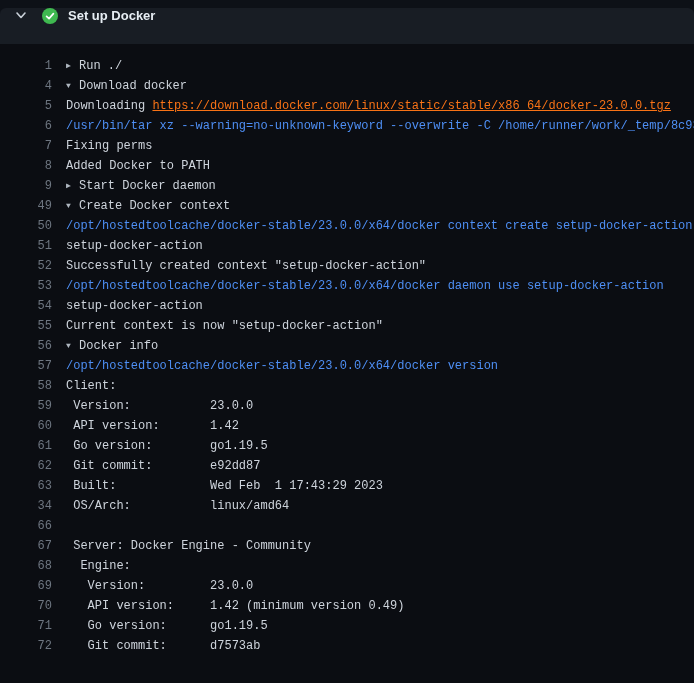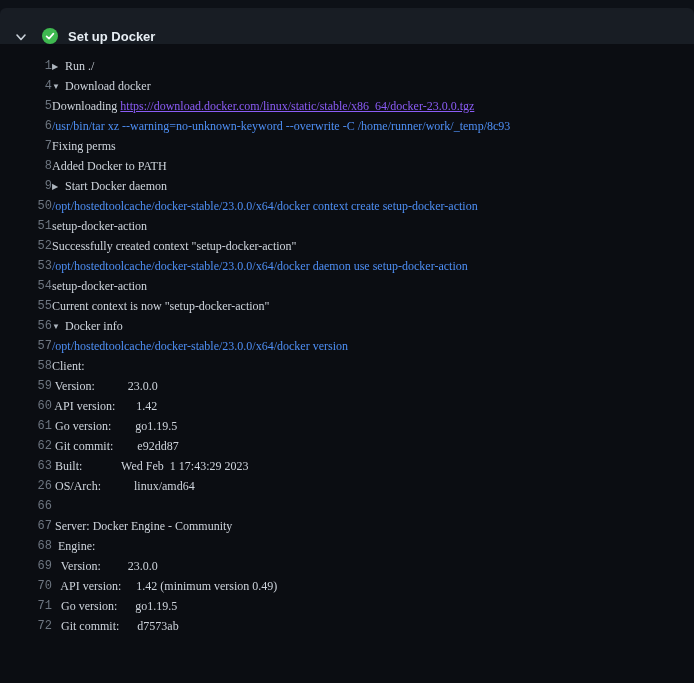--- a/index.html
+++ b/index.html
@@ -9,21 +9,21 @@
     overflow: hidden;
     font-family: "Liberation Mono", "DejaVu Sans Mono", monospace;
   }
   .page { padding-top: 8px; width: 100%; height: 675px; }
 
   
   .step-header {
     height: 36px;
     background: #181d24;
     display: flex;
-    align-items: flex-end;
+    align-items: flex-start;
     padding: 0 14px;
     border-radius: 6px 6px 0 0;
     cursor: pointer;
   }
   .chev {
     width: 14px; height: 14px;
     display: inline-flex; align-items: center; justify-content: center;
     color: #c9d1d9; font-size: 13px;
     margin-right: 14px;
     flex: none;
@@ -52,37 +52,36 @@
     white-space: pre;
   }
   .num {
     width: 52px;
     flex: none;
     text-align: right;
     color: #6e7681;
     cursor: pointer;
   }
   .content {
-    margin-left: 0;
+    margin-left: 14px;
     white-space: pre;
     color: #ced4dc;
     overflow: hidden;
     flex: 1 1 auto;
-    font-family: Liberation Serif, serif;
   }
   .arrow {
     display: inline-block;
     width: 13px;
     font-size: 8px;
     color: #aeb6bf;
     vertical-align: 1px;
   }
   .cmd { color: #4e8ff5; }
   .loglink {
-    color: #8b5cf6;
+    color: #f97316;
     text-decoration: underline;
     cursor: pointer;
   }
 </style>
 </head>
 <body>
 
 <div class="page">
 
   <div class="step-header">
@@ -101,35 +100,36 @@
   </div>
 
   <div class="log">
       <div class="line"><span class="num">1</span><span class="content"><span class="arrow">▶</span><span>Run ./</span></span></div>
       <div class="line"><span class="num">4</span><span class="content"><span class="arrow">▼</span><span>Download docker</span></span></div>
       <div class="line"><span class="num">5</span><span class="content"><span>Downloading </span><a class="loglink" href="#">https://download.docker.com/linux/static/stable/x86_64/docker-23.0.0.tgz</a></span></div>
       <div class="line"><span class="num">6</span><span class="content"><span class="cmd">/usr/bin/tar xz --warning=no-unknown-keyword --overwrite -C /home/runner/work/_temp/8c93</span></span></div>
       <div class="line"><span class="num">7</span><span class="content"><span>Fixing perms</span></span></div>
       <div class="line"><span class="num">8</span><span class="content"><span>Added Docker to PATH</span></span></div>
       <div class="line"><span class="num">9</span><span class="content"><span class="arrow">▶</span><span>Start Docker daemon</span></span></div>
+      <div class="line"><span class="num">49</span><span class="content"><span class="arrow">▼</span><span>Create Docker context</span></span></div>
       <div class="line"><span class="num">50</span><span class="content"><span class="cmd">/opt/hostedtoolcache/docker-stable/23.0.0/x64/docker context create setup-docker-action</span></span></div>
       <div class="line"><span class="num">51</span><span class="content"><span>setup-docker-action</span></span></div>
       <div class="line"><span class="num">52</span><span class="content"><span>Successfully created context "setup-docker-action"</span></span></div>
       <div class="line"><span class="num">53</span><span class="content"><span class="cmd">/opt/hostedtoolcache/docker-stable/23.0.0/x64/docker daemon use setup-docker-action</span></span></div>
       <div class="line"><span class="num">54</span><span class="content"><span>setup-docker-action</span></span></div>
       <div class="line"><span class="num">55</span><span class="content"><span>Current context is now "setup-docker-action"</span></span></div>
       <div class="line"><span class="num">56</span><span class="content"><span class="arrow">▼</span><span>Docker info</span></span></div>
       <div class="line"><span class="num">57</span><span class="content"><span class="cmd">/opt/hostedtoolcache/docker-stable/23.0.0/x64/docker version</span></span></div>
       <div class="line"><span class="num">58</span><span class="content"><span>Client:</span></span></div>
       <div class="line"><span class="num">59</span><span class="content"><span> Version:           23.0.0</span></span></div>
       <div class="line"><span class="num">60</span><span class="content"><span> API version:       1.42</span></span></div>
       <div class="line"><span class="num">61</span><span class="content"><span> Go version:        go1.19.5</span></span></div>
       <div class="line"><span class="num">62</span><span class="content"><span> Git commit:        e92dd87</span></span></div>
       <div class="line"><span class="num">63</span><span class="content"><span> Built:             Wed Feb  1 17:43:29 2023</span></span></div>
-      <div class="line"><span class="num">26</span><span class="content"><span> OS/Arch:           linux/amd64</span></span></div>
+      <div class="line"><span class="num">34</span><span class="content"><span> OS/Arch:           linux/amd64</span></span></div>
       <div class="line"><span class="num">66</span><span class="content"><span></span></span></div>
       <div class="line"><span class="num">67</span><span class="content"><span> Server: Docker Engine - Community</span></span></div>
       <div class="line"><span class="num">68</span><span class="content"><span>  Engine:</span></span></div>
       <div class="line"><span class="num">69</span><span class="content"><span>   Version:         23.0.0</span></span></div>
       <div class="line"><span class="num">70</span><span class="content"><span>   API version:     1.42 (minimum version 0.49)</span></span></div>
       <div class="line"><span class="num">71</span><span class="content"><span>   Go version:      go1.19.5</span></span></div>
       <div class="line"><span class="num">72</span><span class="content"><span>   Git commit:      d7573ab</span></span></div>
     </div>
 
 </div>

